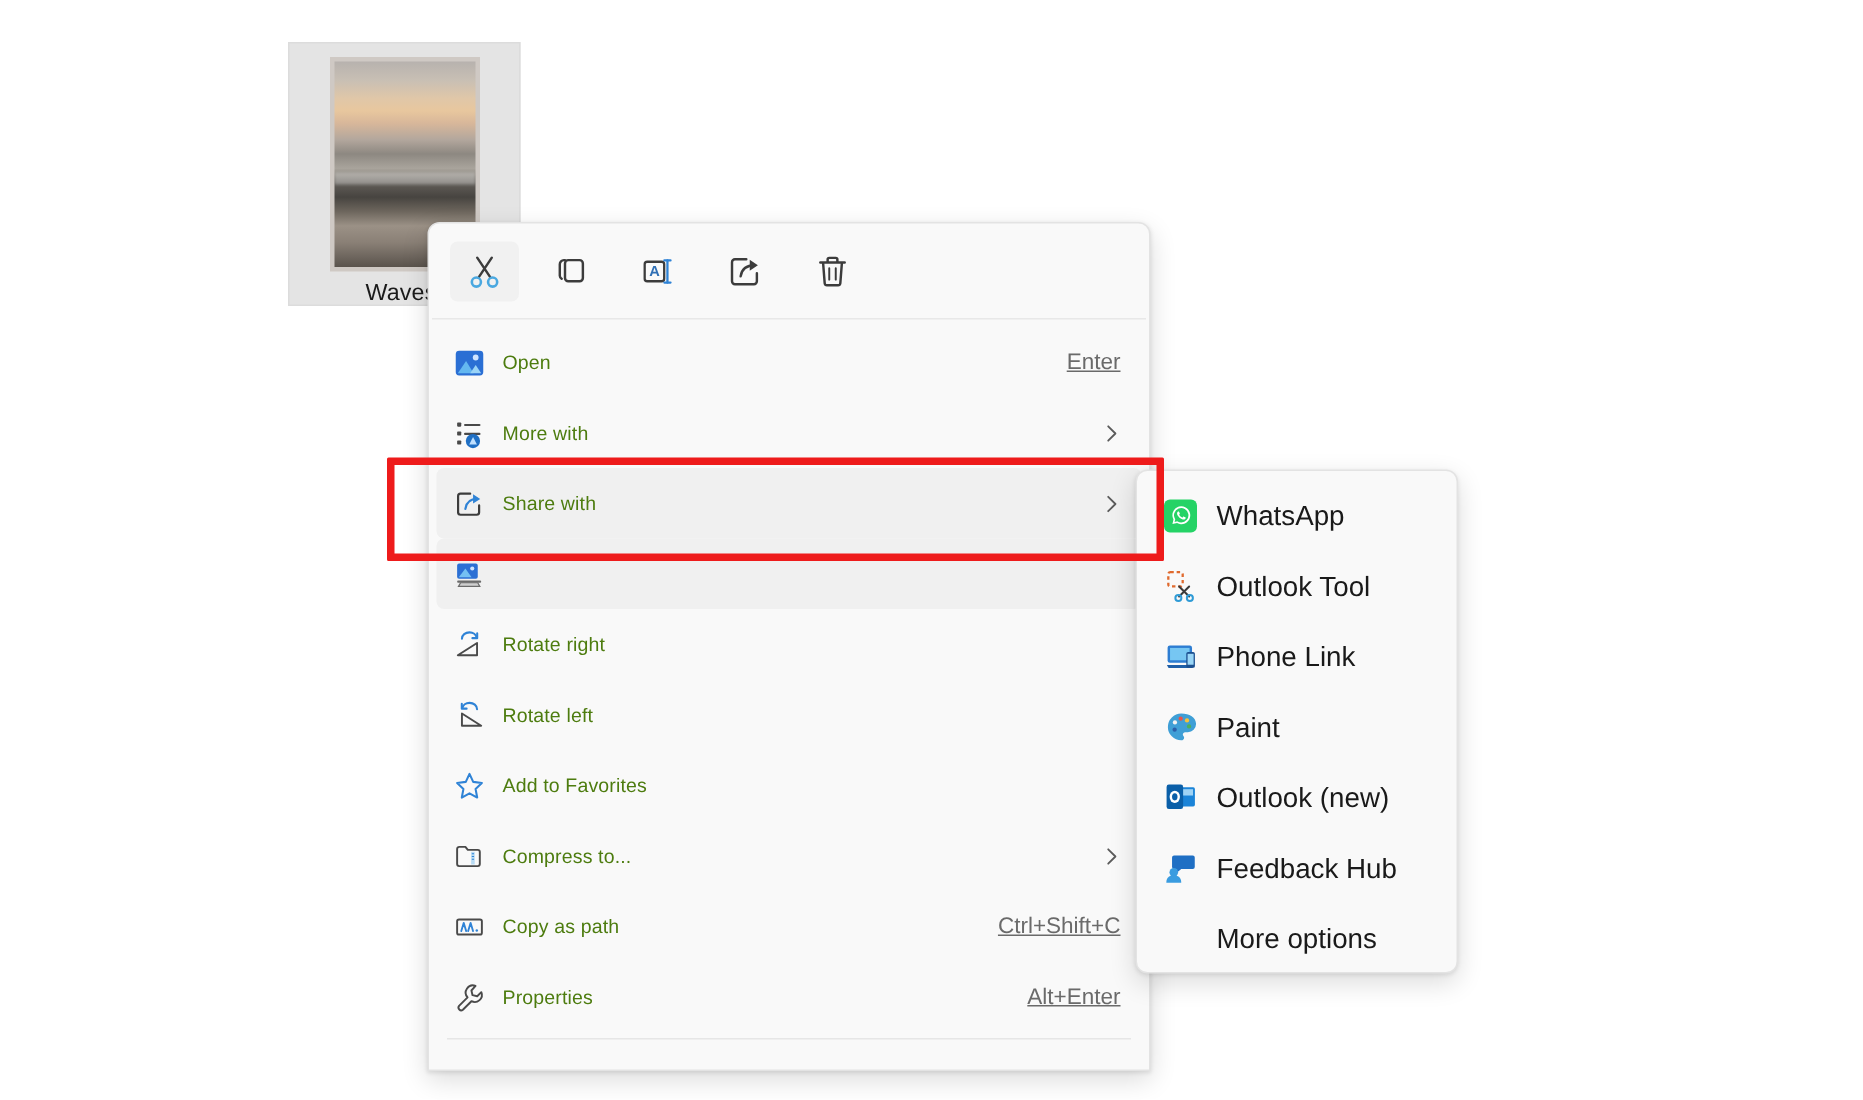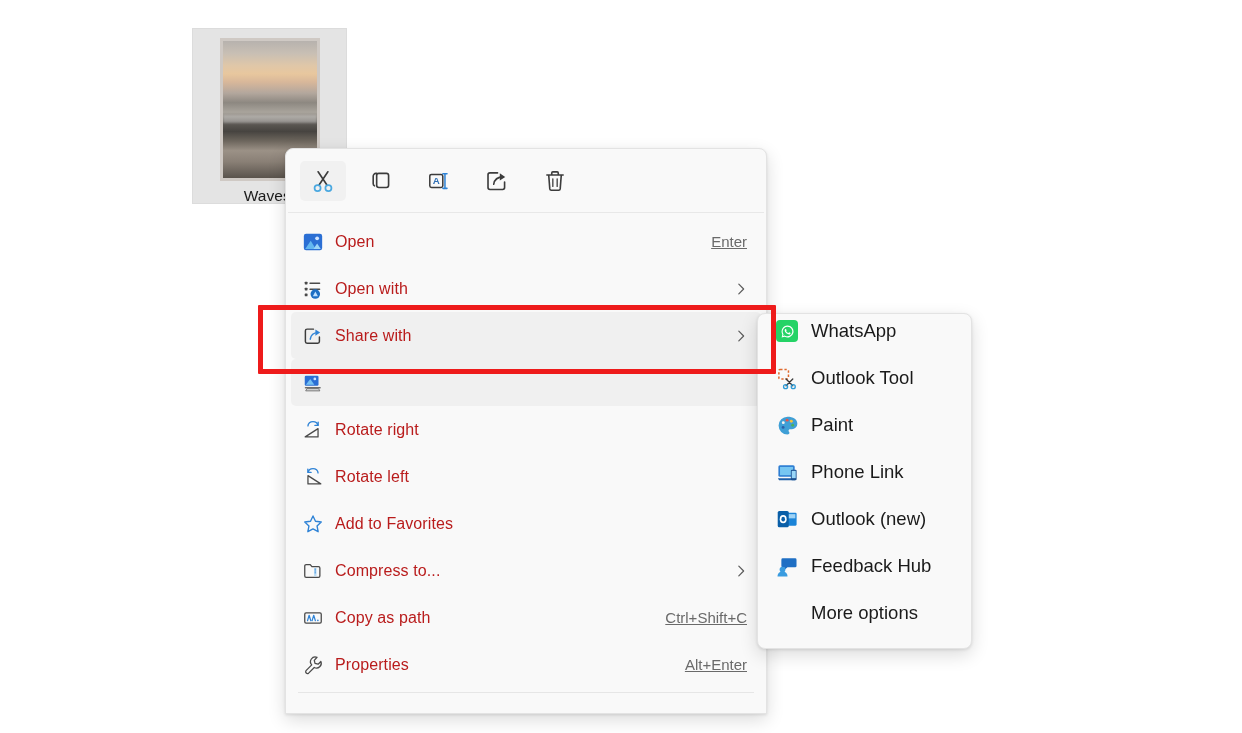--- a/index.html
+++ b/index.html
@@ -123,22 +123,22 @@
   .menu-item.hovered { background: #f0f0f0; }
   .mi-icon {
     width: 44px;
     min-width: 44px;
     display: flex;
     align-items: center;
     justify-content: center;
   }
   .mi-label {
     flex: 1;
-    font-size: 16px;
-    color: #b91c1c;
+    font-size: 13px;
+    color: #4d7c0f;
     letter-spacing: 0.1px;
     white-space: nowrap;
   }
   .mi-accel {
     font-size: 15px;
     color: #6a6a6a;
     padding-right: 14px;
     white-space: nowrap;
     text-decoration: underline;
   }
@@ -158,21 +158,21 @@
   }
 
   
   #share-submenu {
     left: 757px; top: 313px;
     width: 215px; height: 336px;
     padding: 6px 0;
   }
   .sub-item {
     display: flex;
-    align-items: flex-start;
+    align-items: center;
     height: 47px;
     margin: 0 5px;
     border-radius: 5px;
   }
   .sub-icon {
     width: 48px;
     min-width: 48px;
     display: flex;
     align-items: center;
     justify-content: center;
@@ -282,21 +282,21 @@
           <svg width="22" height="22" viewBox="0 0 24 24">
             <rect x="3" y="4" width="3" height="3" rx="0.6" fill="#4a4a4a"></rect>
             <rect x="3" y="10.5" width="3" height="3" rx="0.6" fill="#4a4a4a"></rect>
             <rect x="3" y="17" width="3" height="3" rx="0.6" fill="#4a4a4a"></rect>
             <rect x="8" y="5" width="12" height="1.6" rx="0.8" fill="#4a4a4a"></rect>
             <rect x="8" y="11.5" width="12" height="1.6" rx="0.8" fill="#4a4a4a"></rect>
             <circle cx="14.5" cy="17.5" r="5.2" fill="#1f6fc4"></circle>
             <path d="M11.8 20 L14.6 14.6 L17.4 20 Z" fill="#bfe0ff"></path>
           </svg>
         </span>
-        <span class="mi-label">Open with</span>
+        <span class="mi-label">More with</span>
         <span class="mi-chev">
           <svg width="14" height="14" viewBox="0 0 16 16" fill="none">
               <path d="M5.5 2.5 L11 8 L5.5 13.5" stroke="#5b5b5b" stroke-width="1.4" stroke-linecap="round" stroke-linejoin="round"></path>
             </svg>
         </span>
       </div>
 
       <div class="menu-item hovered">
         <span class="mi-icon">
           <svg width="22" height="22" viewBox="0 0 24 24" fill="none">
@@ -414,52 +414,52 @@
     <div class="sub-item">
       <span class="sub-icon">
         <svg width="23" height="23" viewBox="0 0 24 24" fill="none">
           <rect x="3" y="2.5" width="10" height="10" rx="1.4" stroke="#e06a2e" stroke-width="1.6" stroke-dasharray="2.4 2"></rect>
           <path d="M10.5 12.5 L17.5 19.5 M17.5 12.5 L10.5 19.5" stroke="#3a3a3a" stroke-width="1.4" stroke-linecap="round"></path>
           <circle cx="10" cy="20.5" r="2.1" stroke="#2f9bd6" stroke-width="1.4" fill="none"></circle>
           <circle cx="18" cy="20.5" r="2.1" stroke="#2f9bd6" stroke-width="1.4" fill="none"></circle>
         </svg>
       </span>
       <span class="sub-label">Outlook Tool</span>
+    </div>
+
+    <div class="sub-item">
+      <span class="sub-icon">
+        <svg width="23" height="23" viewBox="0 0 24 24">
+          <rect x="2.5" y="4.5" width="17" height="12" rx="1.6" fill="#2d7dd2"></rect>
+          <rect x="4.2" y="6.2" width="13.6" height="8.6" fill="#76c6f2"></rect>
+          <path d="M2 18 H21 L19.8 20.2 H3.2 Z" fill="#1f5fa8"></path>
+          <rect x="15.5" y="9" width="6" height="11" rx="1.3" fill="#1b4f8f"></rect>
+          <rect x="16.4" y="10.3" width="4.2" height="7.6" fill="#9ad6f7"></rect>
+        </svg>
+      </span>
+      <span class="sub-label">Phone Link</span>
     </div>
 
     <div class="sub-item">
       <span class="sub-icon">
         <svg width="23" height="23" viewBox="0 0 24 24">
           <path d="M12 2.8a9.3 9.3 0 0 0 0 18.6c1.2 0 2-.8 2-1.8 0-.5-.2-.9-.5-1.2-.3-.3-.4-.6-.4-1 0-.9.7-1.6 1.6-1.6h1.9a5.7 5.7 0 0 0 5.7-5.7c0-4.6-4.6-7.3-10.3-7.3Z" fill="#3f9fd6"></path>
           <circle cx="7.6" cy="9" r="1.5" fill="#f3f3f3"></circle>
           <circle cx="11.6" cy="6.4" r="1.5" fill="#e8544a"></circle>
           <circle cx="16" cy="7.6" r="1.5" fill="#f5c13b"></circle>
           <circle cx="17.4" cy="11.8" r="1.5" fill="#4cb05a"></circle>
           <circle cx="7.4" cy="14" r="1.5" fill="#2a5fa8"></circle>
         </svg>
       </span>
       <span class="sub-label">Paint</span>
     </div>
 
     <div class="sub-item">
       <span class="sub-icon">
         <svg width="23" height="23" viewBox="0 0 24 24">
-          <rect x="2.5" y="4.5" width="17" height="12" rx="1.6" fill="#2d7dd2"></rect>
-          <rect x="4.2" y="6.2" width="13.6" height="8.6" fill="#76c6f2"></rect>
-          <path d="M2 18 H21 L19.8 20.2 H3.2 Z" fill="#1f5fa8"></path>
-          <rect x="15.5" y="9" width="6" height="11" rx="1.3" fill="#1b4f8f"></rect>
-          <rect x="16.4" y="10.3" width="4.2" height="7.6" fill="#9ad6f7"></rect>
-        </svg>
-      </span>
-      <span class="sub-label">Phone Link</span>
-    </div>
-
-    <div class="sub-item">
-      <span class="sub-icon">
-        <svg width="23" height="23" viewBox="0 0 24 24">
           <rect x="9.5" y="5" width="12" height="13.5" rx="1.2" fill="#1b84d8"></rect>
           <rect x="10.8" y="6.4" width="9.4" height="4.4" fill="#9fd3f5"></rect>
           <rect x="1.8" y="3.2" width="11.5" height="17" rx="1.6" fill="#0a5fa8"></rect>
           <ellipse cx="7.5" cy="11.7" rx="3.6" ry="4.3" fill="#ffffff"></ellipse>
           <ellipse cx="7.5" cy="11.7" rx="1.9" ry="2.5" fill="#0a5fa8"></ellipse>
         </svg>
       </span>
       <span class="sub-label">Outlook (new)</span>
     </div>
 

